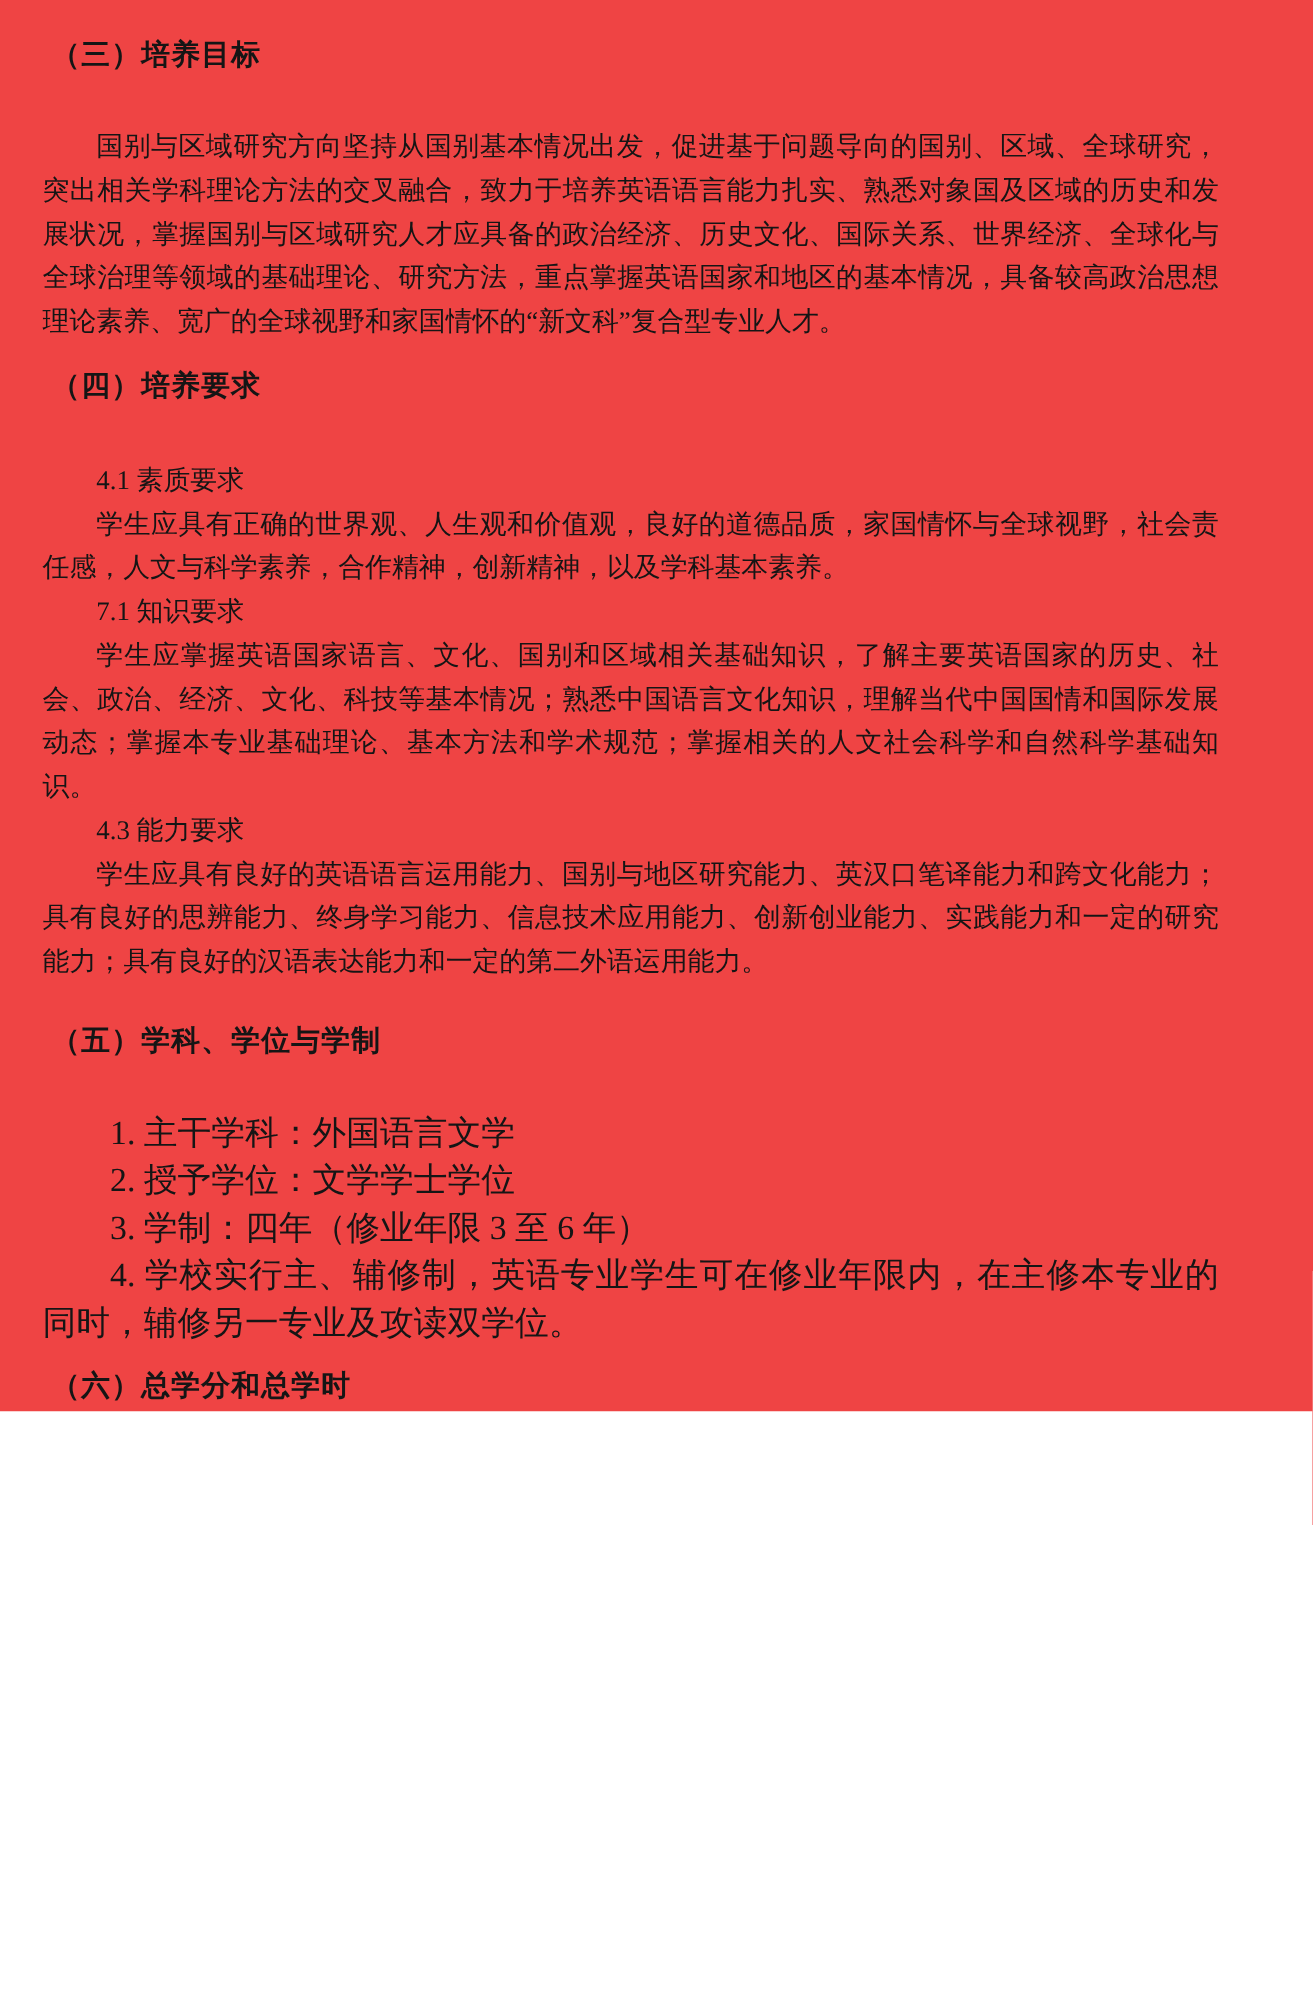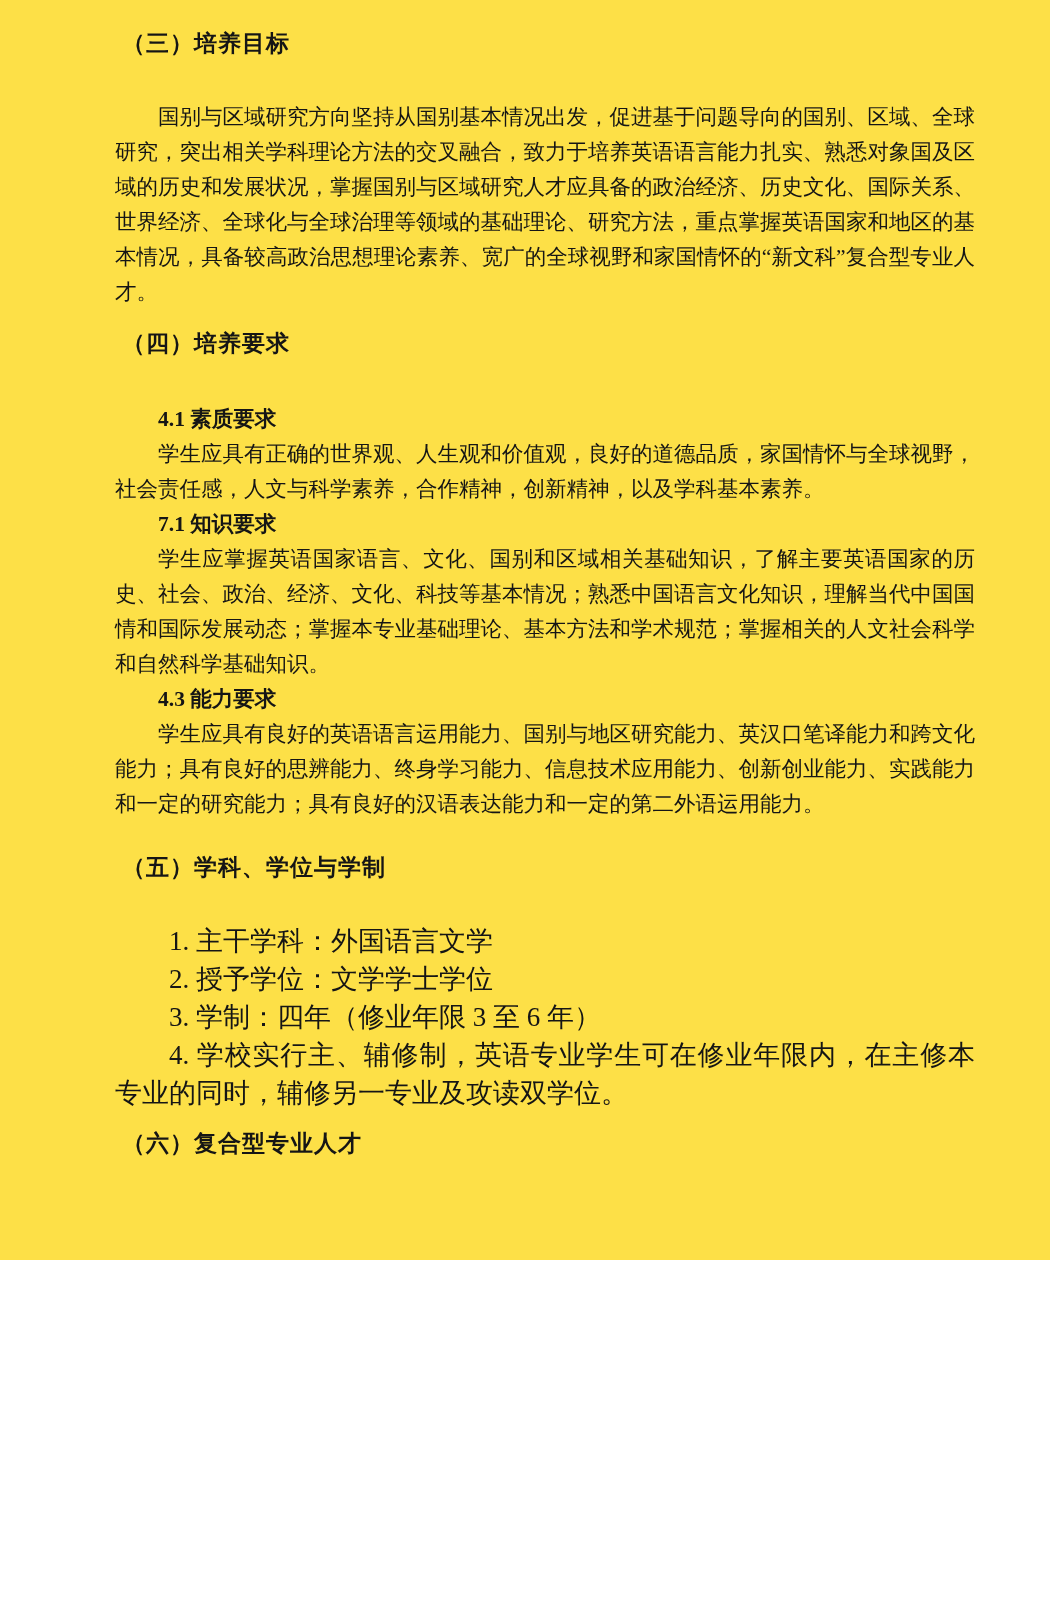--- a/index.html
+++ b/index.html
@@ -5,23 +5,23 @@
   html, body { margin: 0; padding: 0; }
   body {
     width: 1050px; height: 1600px;
     background: #ffffff;
     color: #151515;
     font-family: "Liberation Serif", "DejaVu Serif", serif;
   }
   .page {
     position: relative;
     box-sizing: border-box;
-    width: 1050px; height: 1260px;
-    padding: 28px 75px 0 115px;
-    background: #fde047;
+    width: 1050px; height: 1129px;
+    padding: 28px 75px 0 34px;
+    background: #ef4444;
     overflow: hidden;
   }
   .sec-heading {
     font-family: "Liberation Sans", "DejaVu Sans", sans-serif;
     font-weight: bold;
     font-size: 23px;
     line-height: 30px;
     letter-spacing: 1px;
     padding-left: 7px;
     margin: 0;
@@ -35,21 +35,20 @@
     line-height: 35px;
     text-align: justify;
     text-indent: 2em;
     margin: 0;
   }
   .subhead {
     font-size: 21.5px;
     line-height: 35px;
     text-indent: 2em;
     margin: 0;
-    font-weight: bold;
   }
   .list-item {
     font-size: 27px;
     line-height: 38px;
     text-align: justify;
     text-indent: 2em;
     margin: 0;
   }
   .footer-num {
     position: absolute;
@@ -75,18 +74,18 @@
   <p class="para">学生应掌握英语国家语言、文化、国别和区域相关基础知识，了解主要英语国家的历史、社会、政治、经济、文化、科技等基本情况；熟悉中国语言文化知识，理解当代中国国情和国际发展动态；掌握本专业基础理论、基本方法和学术规范；掌握相关的人文社会科学和自然科学基础知识。</p>
   <p class="subhead">4.3 能力要求</p>
   <p class="para">学生应具有良好的英语语言运用能力、国别与地区研究能力、英汉口笔译能力和跨文化能力；具有良好的思辨能力、终身学习能力、信息技术应用能力、创新创业能力、实践能力和一定的研究能力；具有良好的汉语表达能力和一定的第二外语运用能力。</p>
 
   <h2 class="sec-heading h-s5">（五）学科、学位与学制</h2>
   <p class="list-item">1. 主干学科：外国语言文学</p>
   <p class="list-item">2. 授予学位：文学学士学位</p>
   <p class="list-item">3. 学制：四年（修业年限 3 至 6 年）</p>
   <p class="list-item">4. 学校实行主、辅修制，英语专业学生可在修业年限内，在主修本专业的同时，辅修另一专业及攻读双学位。</p>
 
-  <h2 class="sec-heading h-s6">（六）复合型专业人才</h2>
+  <h2 class="sec-heading h-s6">（六）总学分和总学时</h2>
 
   <div class="footer-num inner">5</div>
   <div class="footer-num outer">4</div>
 
 </div>
 
 </body></html>

